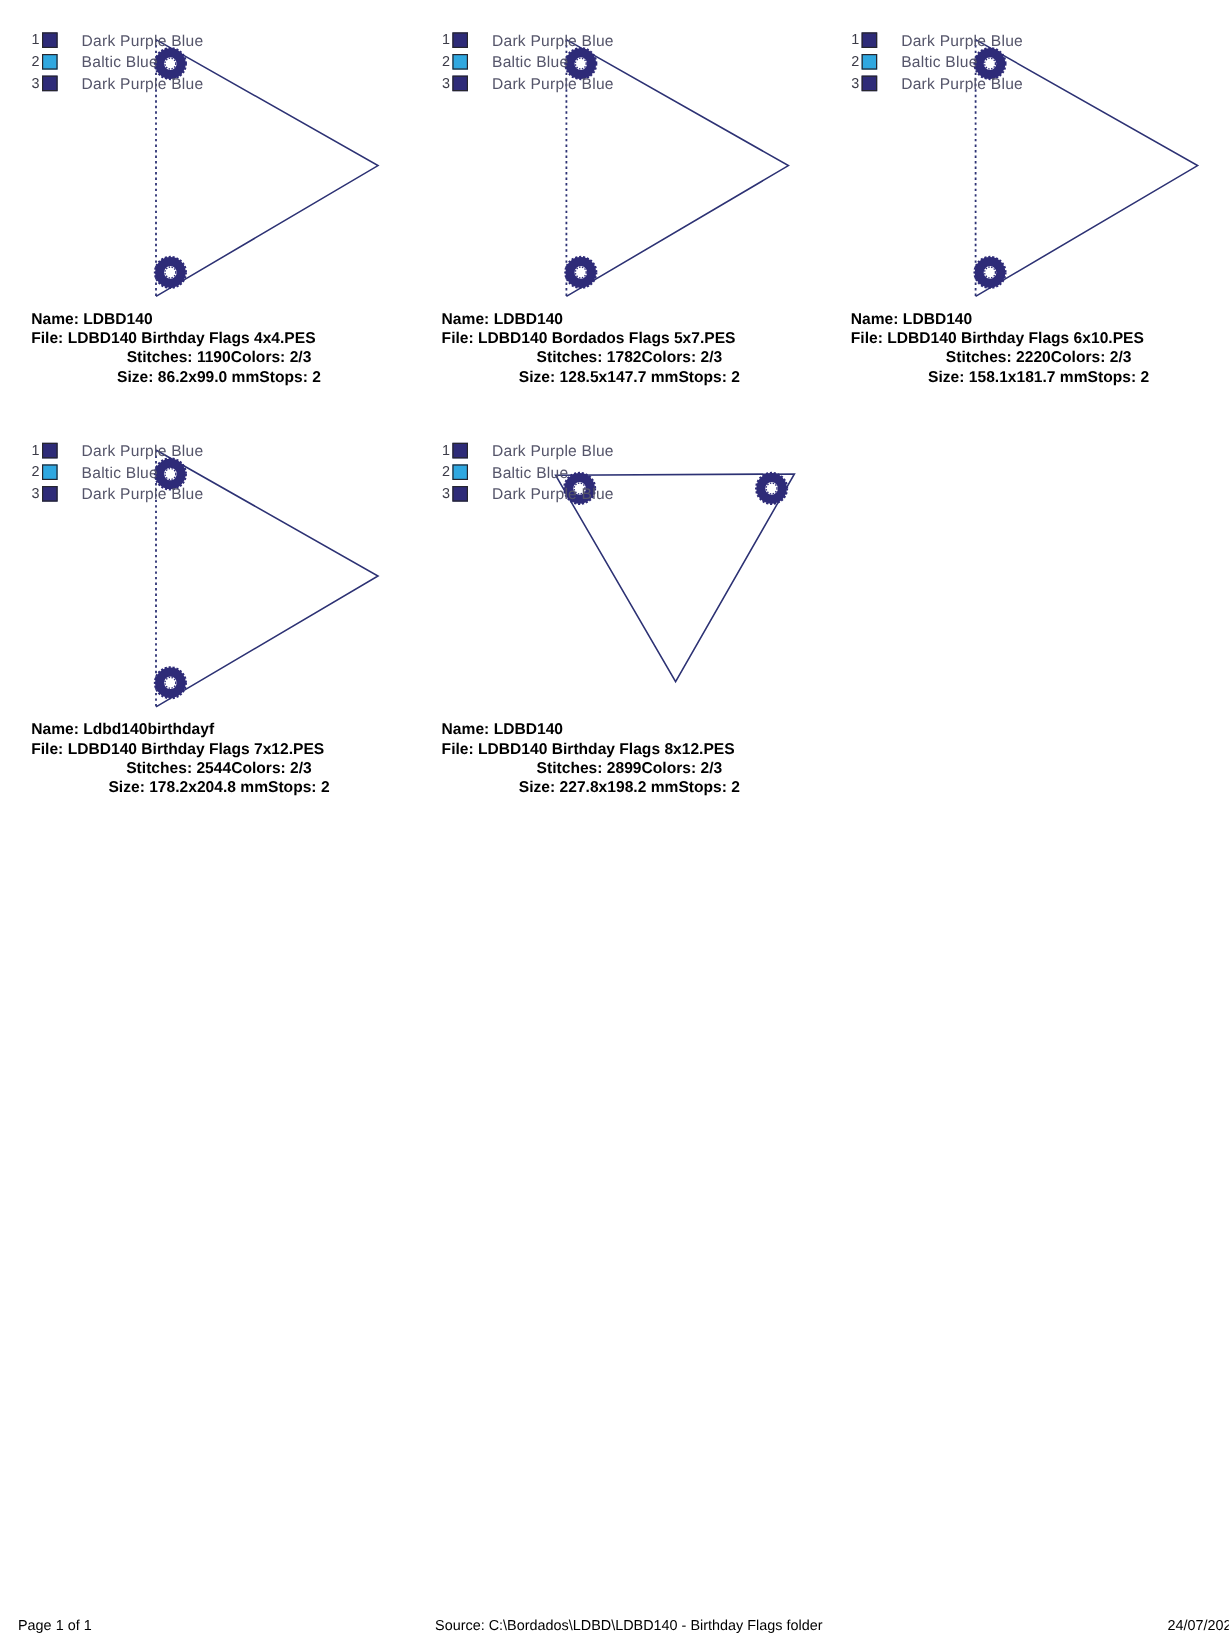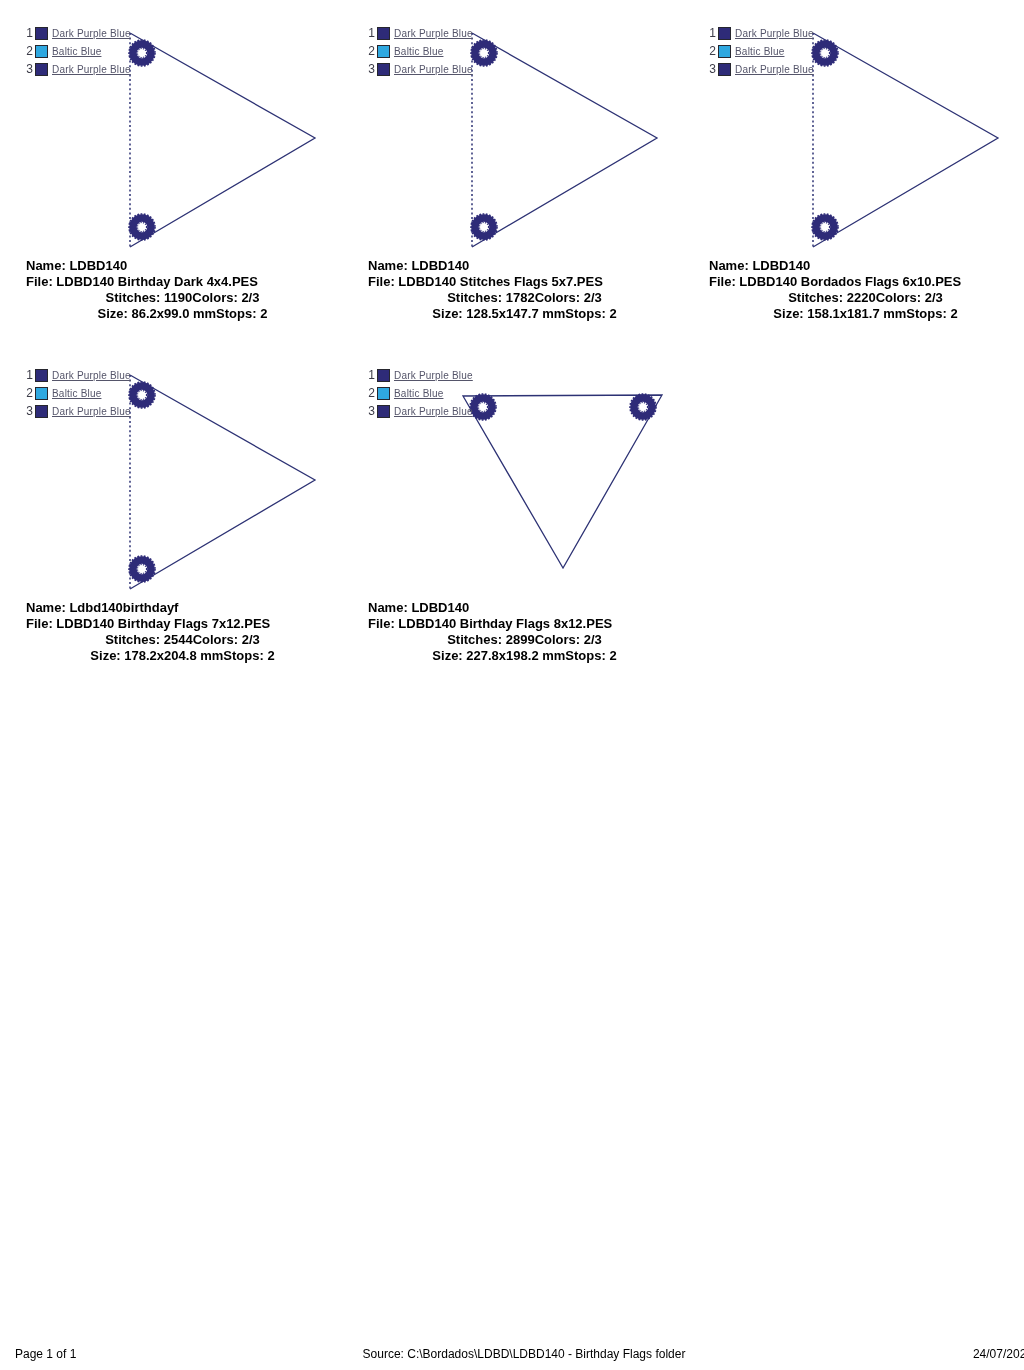--- a/index.html
+++ b/index.html
@@ -6,21 +6,21 @@
   html,body {
     width:1024px; height:1370px; background:#ffffff;
     font-family:"Liberation Sans", sans-serif; position:relative; overflow:hidden;
   }
   .panel { position:absolute; width:313px; height:312px; }
   
   .legend { position:absolute; left:8px; top:7px; display:flex; flex-direction:column; gap:5px; z-index:2; }
   .legend-row { display:flex; align-items:center; height:13px; }
   .lg-num { width:11px; text-align:right; font-size:12px; color:#3c3c48; margin-right:2px; line-height:13px; }
   .swatch { display:inline-block; width:13px; height:13px; border:1px solid #26262e; }
-  .lg-label { margin-left:4px; font-size:10px; color:var(--legend-text); letter-spacing:.2px;text-decoration:underline; }
+  .lg-label { margin-left:20px; font-size:13px; color:var(--legend-text); letter-spacing:.2px; }
   
   .drawing { position:absolute; left:0; top:0; }
   .tri { fill:none; stroke:var(--stitch-outline); stroke-width:1.3; }
   .tri-dash { fill:none; stroke:var(--stitch-outline); stroke-width:1.5; stroke-dasharray:2 2.6; }
   .g-ring  { fill:none; stroke:var(--dark-purple-blue); stroke-width:7.5; }
   .g-fuzz  { fill:none; stroke:var(--dark-purple-blue); stroke-width:1.6; stroke-dasharray:1.8 1.5; }
   .g-fuzz2 { fill:none; stroke:var(--dark-purple-blue); stroke-width:1.1; stroke-dasharray:1.2 1.2; }
   
   .info { position:absolute; left:12px; top:238px; width:100%; font-weight:bold; font-size:13px; color:#000; }
   .line { line-height:16px; white-space:nowrap; }
@@ -61,21 +61,21 @@
         <circle class="g-fuzz2" cx="128" cy="33" r="4.5"></circle>
     </g>
     <g>
       <circle class="g-fuzz" cx="128" cy="207" r="13"></circle>
         <circle class="g-ring" cx="128" cy="207" r="9"></circle>
         <circle class="g-fuzz2" cx="128" cy="207" r="4.5"></circle>
     </g>
   </svg>
   <div class="info">
     <div class="line"><span>Name:</span> <span>LDBD140</span></div>
-    <div class="line"><span>File:</span> <span>LDBD140 Birthday Dark 4x4.PES</span></div>
+    <div class="line"><span>File:</span> <span>LDBD140 Birthday Flags 4x4.PES</span></div>
     <div class="line split">
       <span><span>Stitches:</span> <span>1190</span></span>
       <span><span>Colors:</span> <span>2/3</span></span>
     </div>
     <div class="line split">
       <span><span>Size:</span> <span>86.2x99.0 mm</span></span>
       <span><span>Stops:</span> <span>2</span></span>
     </div>
   </div>
 </section>
@@ -107,21 +107,21 @@
         <circle class="g-fuzz2" cx="128" cy="33" r="4.5"></circle>
     </g>
     <g>
       <circle class="g-fuzz" cx="128" cy="207" r="13"></circle>
         <circle class="g-ring" cx="128" cy="207" r="9"></circle>
         <circle class="g-fuzz2" cx="128" cy="207" r="4.5"></circle>
     </g>
   </svg>
   <div class="info">
     <div class="line"><span>Name:</span> <span>LDBD140</span></div>
-    <div class="line"><span>File:</span> <span>LDBD140 Stitches Flags 5x7.PES</span></div>
+    <div class="line"><span>File:</span> <span>LDBD140 Bordados Flags 5x7.PES</span></div>
     <div class="line split">
       <span><span>Stitches:</span> <span>1782</span></span>
       <span><span>Colors:</span> <span>2/3</span></span>
     </div>
     <div class="line split">
       <span><span>Size:</span> <span>128.5x147.7 mm</span></span>
       <span><span>Stops:</span> <span>2</span></span>
     </div>
   </div>
 </section>
@@ -153,21 +153,21 @@
         <circle class="g-fuzz2" cx="128" cy="33" r="4.5"></circle>
     </g>
     <g>
       <circle class="g-fuzz" cx="128" cy="207" r="13"></circle>
         <circle class="g-ring" cx="128" cy="207" r="9"></circle>
         <circle class="g-fuzz2" cx="128" cy="207" r="4.5"></circle>
     </g>
   </svg>
   <div class="info">
     <div class="line"><span>Name:</span> <span>LDBD140</span></div>
-    <div class="line"><span>File:</span> <span>LDBD140 Bordados Flags 6x10.PES</span></div>
+    <div class="line"><span>File:</span> <span>LDBD140 Birthday Flags 6x10.PES</span></div>
     <div class="line split">
       <span><span>Stitches:</span> <span>2220</span></span>
       <span><span>Colors:</span> <span>2/3</span></span>
     </div>
     <div class="line split">
       <span><span>Size:</span> <span>158.1x181.7 mm</span></span>
       <span><span>Stops:</span> <span>2</span></span>
     </div>
   </div>
 </section>

